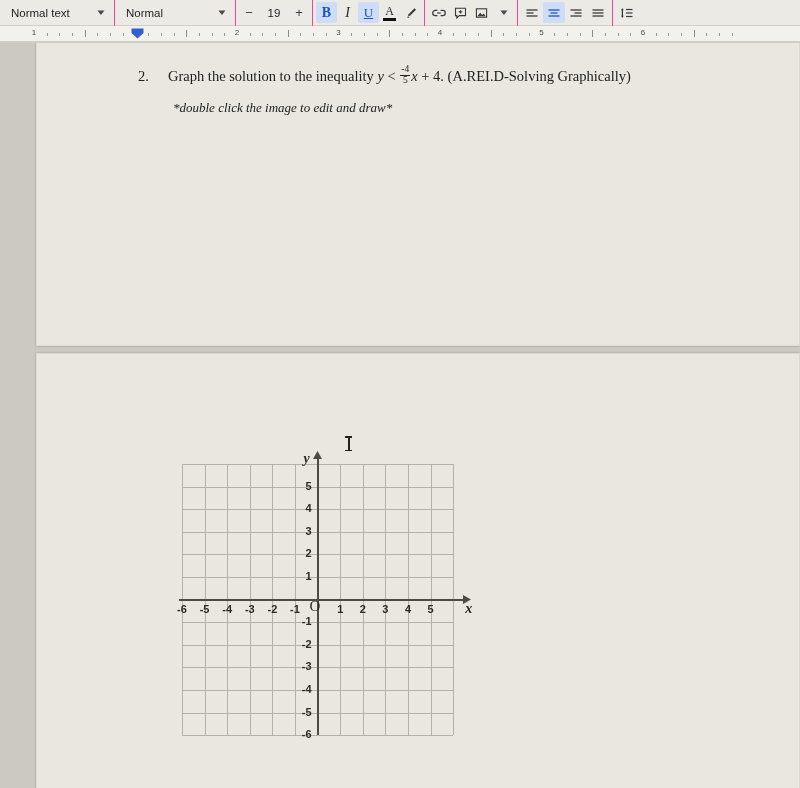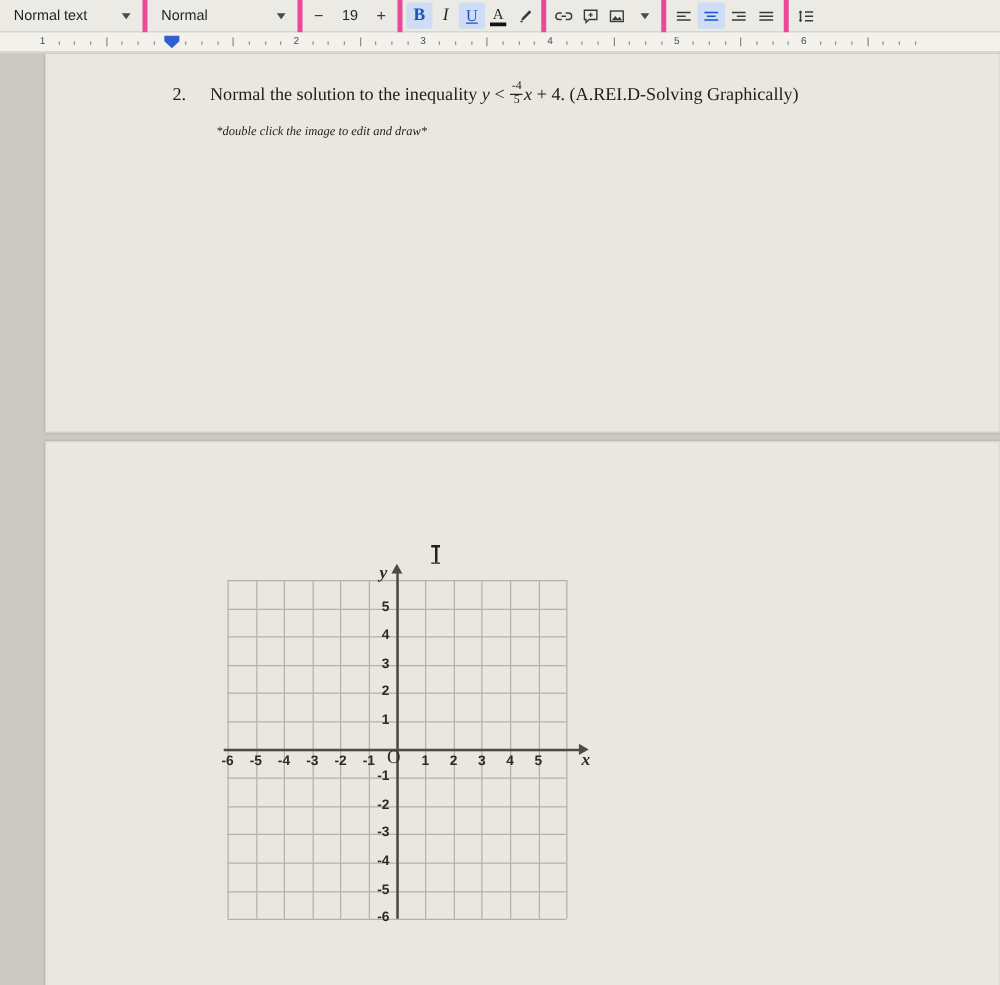--- a/index.html
+++ b/index.html
@@ -26,21 +26,21 @@
     display: flex;
     align-items: center;
     border-bottom: 1px solid #d2d0c9;
   }
 
   .tb-group {
     display: flex;
     align-items: center;
     height: 26px;
     padding: 0 3px;
-    border-right: 4px solid #ec4899;
+    border-right: 1px solid #ec4899;
   }
   .tb-group.nobr { border-right: none; }
 
   .tb-btn {
     height: 21px;
     min-width: 21px;
     display: flex;
     align-items: center;
     justify-content: center;
     border-radius: 2px;
@@ -190,21 +190,21 @@
     font-style: normal;
     margin: 0 1px;
   }
   .frac .num { display: block; padding: 0 1px; }
   .frac .den { display: block; border-top: 1px solid #22211e; padding: 0 1px; }
 
   #note-line {
     position: absolute;
     left: 136px;
     top: 57px;
-    font-size: 10px;
+    font-size: 13px;
     font-style: italic;
     color: #22211e;
   }
 
   
   #graph {
     position: absolute;
     left: 145px;
     top: 105px;
     width: 272px;
@@ -467,21 +467,21 @@
   <svg id="indent-marker" viewBox="0 0 13 11">
     <path d="M0.5 0.5 H12.5 V5 L6.5 10.5 L0.5 5 Z" fill="#2f5fd0"></path>
   </svg>
 </div>
 
 <div id="canvas">
 
   <div class="page" id="page1">
 
     <div id="q-line" class="doc-text">
-      <span id="q-num">2.</span><span>Normal the solution to the inequality</span><span>&nbsp;</span><span class="eq">y</span><span>&nbsp;</span><span>&lt;</span><span>&nbsp;</span><span class="frac"><span class="num">-4</span><span class="den">5</span></span><span class="eq">x</span><span>&nbsp;</span><span>+</span><span>&nbsp;</span><span>4</span><span>. (A.REI.D-Solving Graphically)</span>
+      <span id="q-num">2.</span><span>Graph the solution to the inequality</span><span>&nbsp;</span><span class="eq">y</span><span>&nbsp;</span><span>&lt;</span><span>&nbsp;</span><span class="frac"><span class="num">-4</span><span class="den">5</span></span><span class="eq">x</span><span>&nbsp;</span><span>+</span><span>&nbsp;</span><span>4</span><span>. (A.REI.D-Solving Graphically)</span>
     </div>
 
     <div id="note-line" class="doc-text">*double click the image to edit and draw*</div>
 
   </div>
 
   <div class="page" id="page2">
 
     <div id="graph">
       <div class="gridbox" id="gridbox" style="width: 271.2px; height: 271.2px;">

